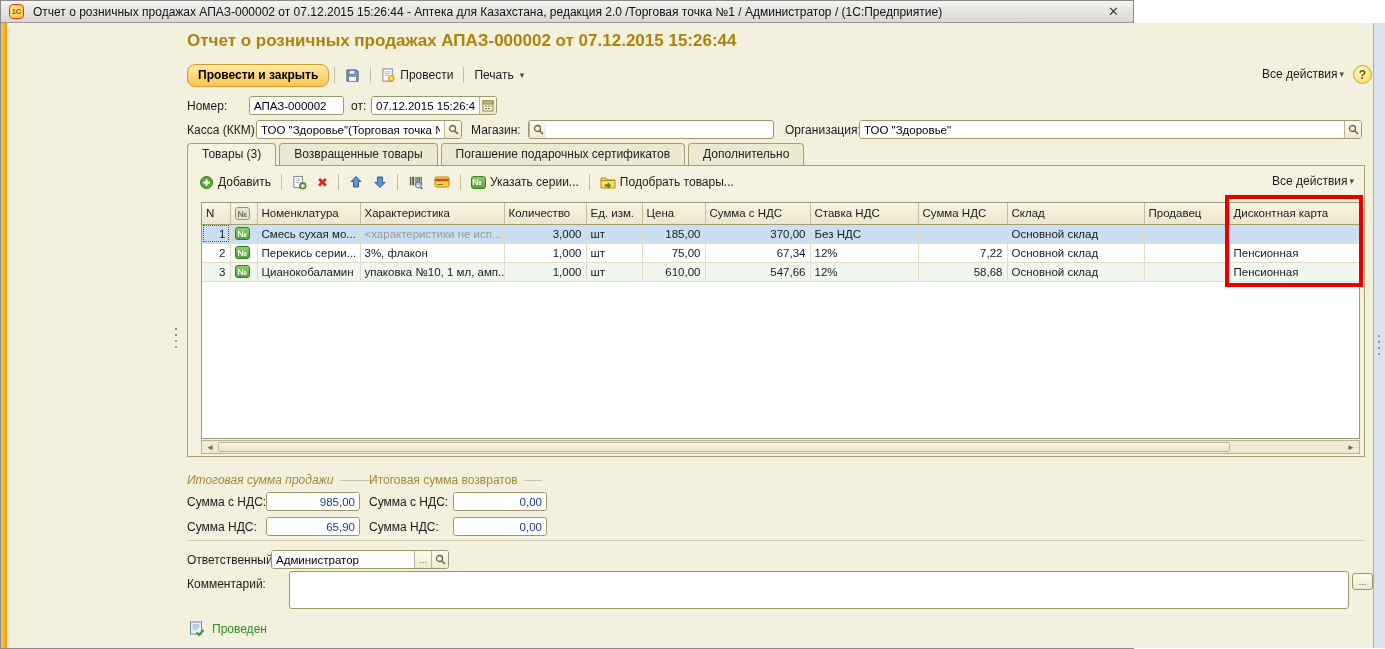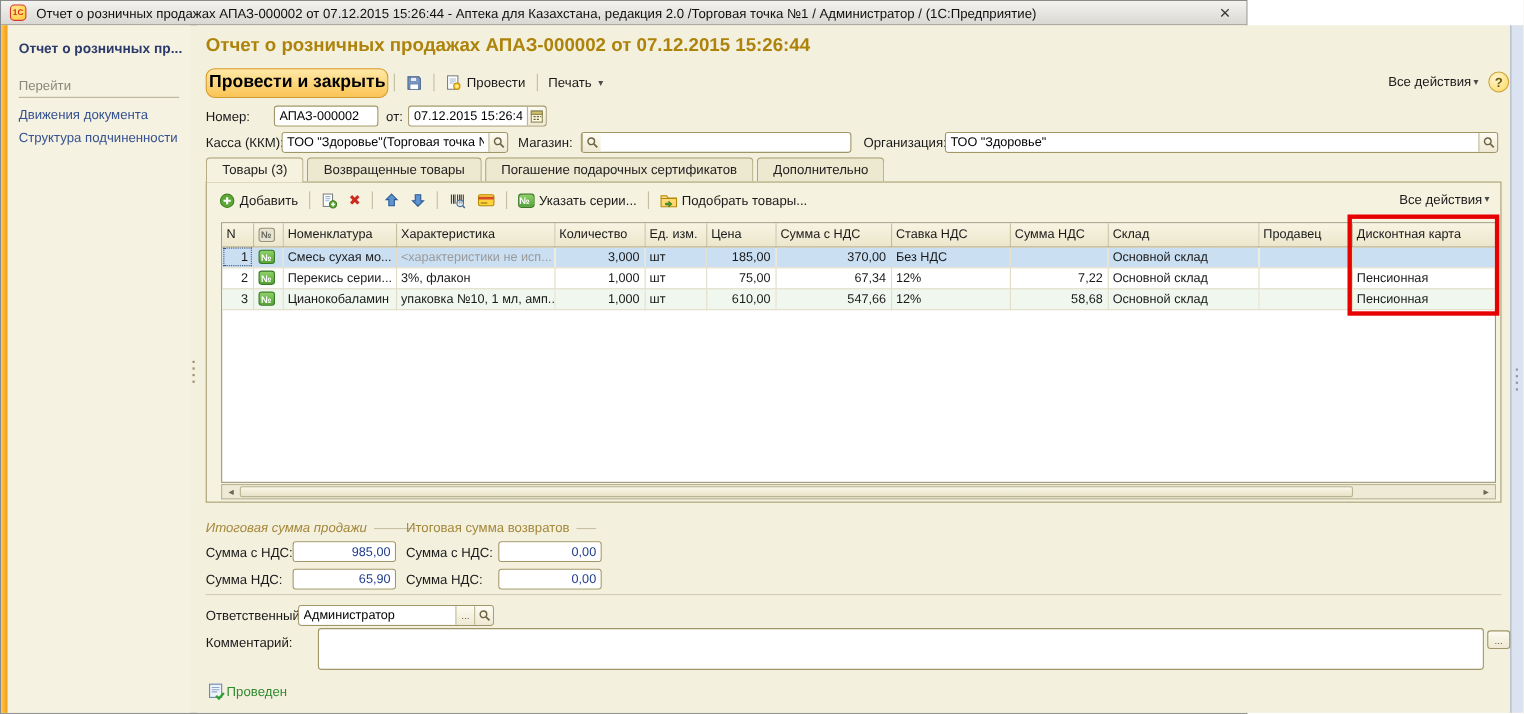--- a/index.html
+++ b/index.html
@@ -32,21 +32,21 @@
   .main { position:absolute; left:178px; top:22px; width:1207px; bottom:0; background:#F4F0DE; }
   .right-strip { position:absolute; right:1px; top:0; bottom:0; width:12px;
     background:#DCE3F0; border-left:1px solid #aab2c2; }
   .right-strip .dots-v { left:4px; top:312px; }
   .right-strip .dots-v i { background:#8e96a8; }
 
   .page-title { position:absolute; left:8px; top:8px; font-size:17px; font-weight:bold; color:#AD830B; white-space:nowrap; }
 
   .main-toolbar { position:absolute; left:8px; top:40px; right:40px; height:24px; display:flex; align-items:center; }
   .btn-primary { background:linear-gradient(#ffe9a6,#fbc455); border:1px solid #d79b28; border-radius:8px;
-    font-weight:bold; font-size:16px; padding:3px 2px 4px; cursor:pointer; }
+    font-weight:bold; font-size:12px; padding:3px 10px 4px; cursor:pointer; }
   .tb-btn { display:inline-flex; align-items:center; gap:4px; padding:2px 4px; border:1px solid transparent; border-radius:3px; cursor:pointer; white-space:nowrap; }
   .tb-sep { width:1px; height:16px; background:#c4bd9f; margin:0 5px; }
   .caret { font-size:9px; color:#4a4a4a; margin-left:2px; }
   .all-actions { position:absolute; right:42px; top:44px; display:flex; align-items:center; cursor:pointer; }
   .help-btn { position:absolute; right:14px; top:42px; width:19px; height:19px; border-radius:50%;
     background:radial-gradient(circle at 35% 30%,#fff6cf,#ffd75e); border:1px solid #c9a53c;
     display:flex; align-items:center; justify-content:center; font-weight:bold; color:#6b5a10; font-size:12px; cursor:pointer; }
 
   
   .lbl { color:#1a1a1a; white-space:nowrap; }
@@ -91,47 +91,41 @@
   .hs-thumb { width:1012px; background:linear-gradient(#faf7e8,#e8e2c8); border:1px solid #b9b293; border-radius:2px; margin:1px 0; cursor:pointer; }
 
   .red-box { position:absolute; left:1046px; top:172px; width:138px; height:92px; border:4px solid #e60000; z-index:5; pointer-events:none; }
 
   
   .group-cap { position:absolute; color:#A3873A; white-space:nowrap; }
   .group-cap .line { display:inline-block; height:1px; background:#c9c2a2; vertical-align:middle; margin-left:6px; }
   .sep-line { position:absolute; left:8px; top:517px; width:1178px; height:1px; background:#d3cdb3; }
 
   
-  .status { position:absolute; left:10px; top:598px; display:flex; align-items:center; gap:1px; color:#2E8B2E; }
+  .status { position:absolute; left:10px; top:598px; display:flex; align-items:center; gap:7px; color:#2E8B2E; }
   textarea.comment { position:absolute; left:110px; top:548px; width:1060px; height:38px; background:#fff;
     border:1px solid #a09768; border-radius:3px; resize:none; font:11.5px "Liberation Sans","DejaVu Sans",sans-serif; padding:2px 4px; outline:none; }
   .mini-btn { position:absolute; width:21px; height:17px; background:linear-gradient(#fdfbf2,#efe9d2);
     border:1px solid #a09768; border-radius:3px; font-size:9px; color:#5c5433; display:flex; align-items:center; justify-content:center; cursor:pointer; }
 
   .icon { display:inline-block; vertical-align:middle; }
 </style>
 </head>
 <body>
 
 <div class="window">
 
   <div class="titlebar">
     <span class="app-ico">1С</span>
     <span class="title-text">Отчет о розничных продажах АПАЗ-000002 от 07.12.2015 15:26:44 - Аптека для Казахстана, редакция 2.0 /Торговая точка №1 / Администратор /  (1С:Предприятие)</span>
     <span class="close-btn">✕</span>
   </div>
 
   <div class="accent"></div>
 
-  <div class="sidebar">
-    <div class="sb-title">Отчет о розничных пр...</div>
-    <div class="sb-section">Перейти</div>
-    <div class="sb-link">Движения документа</div>
-    <div class="sb-link">Структура подчиненности</div>
-  </div>
   <div class="splitter">
     <span class="dots-v">
         <i></i>
         <i></i>
         <i></i>
         <i></i>
       </span>
   </div>
 
   <div class="main">

